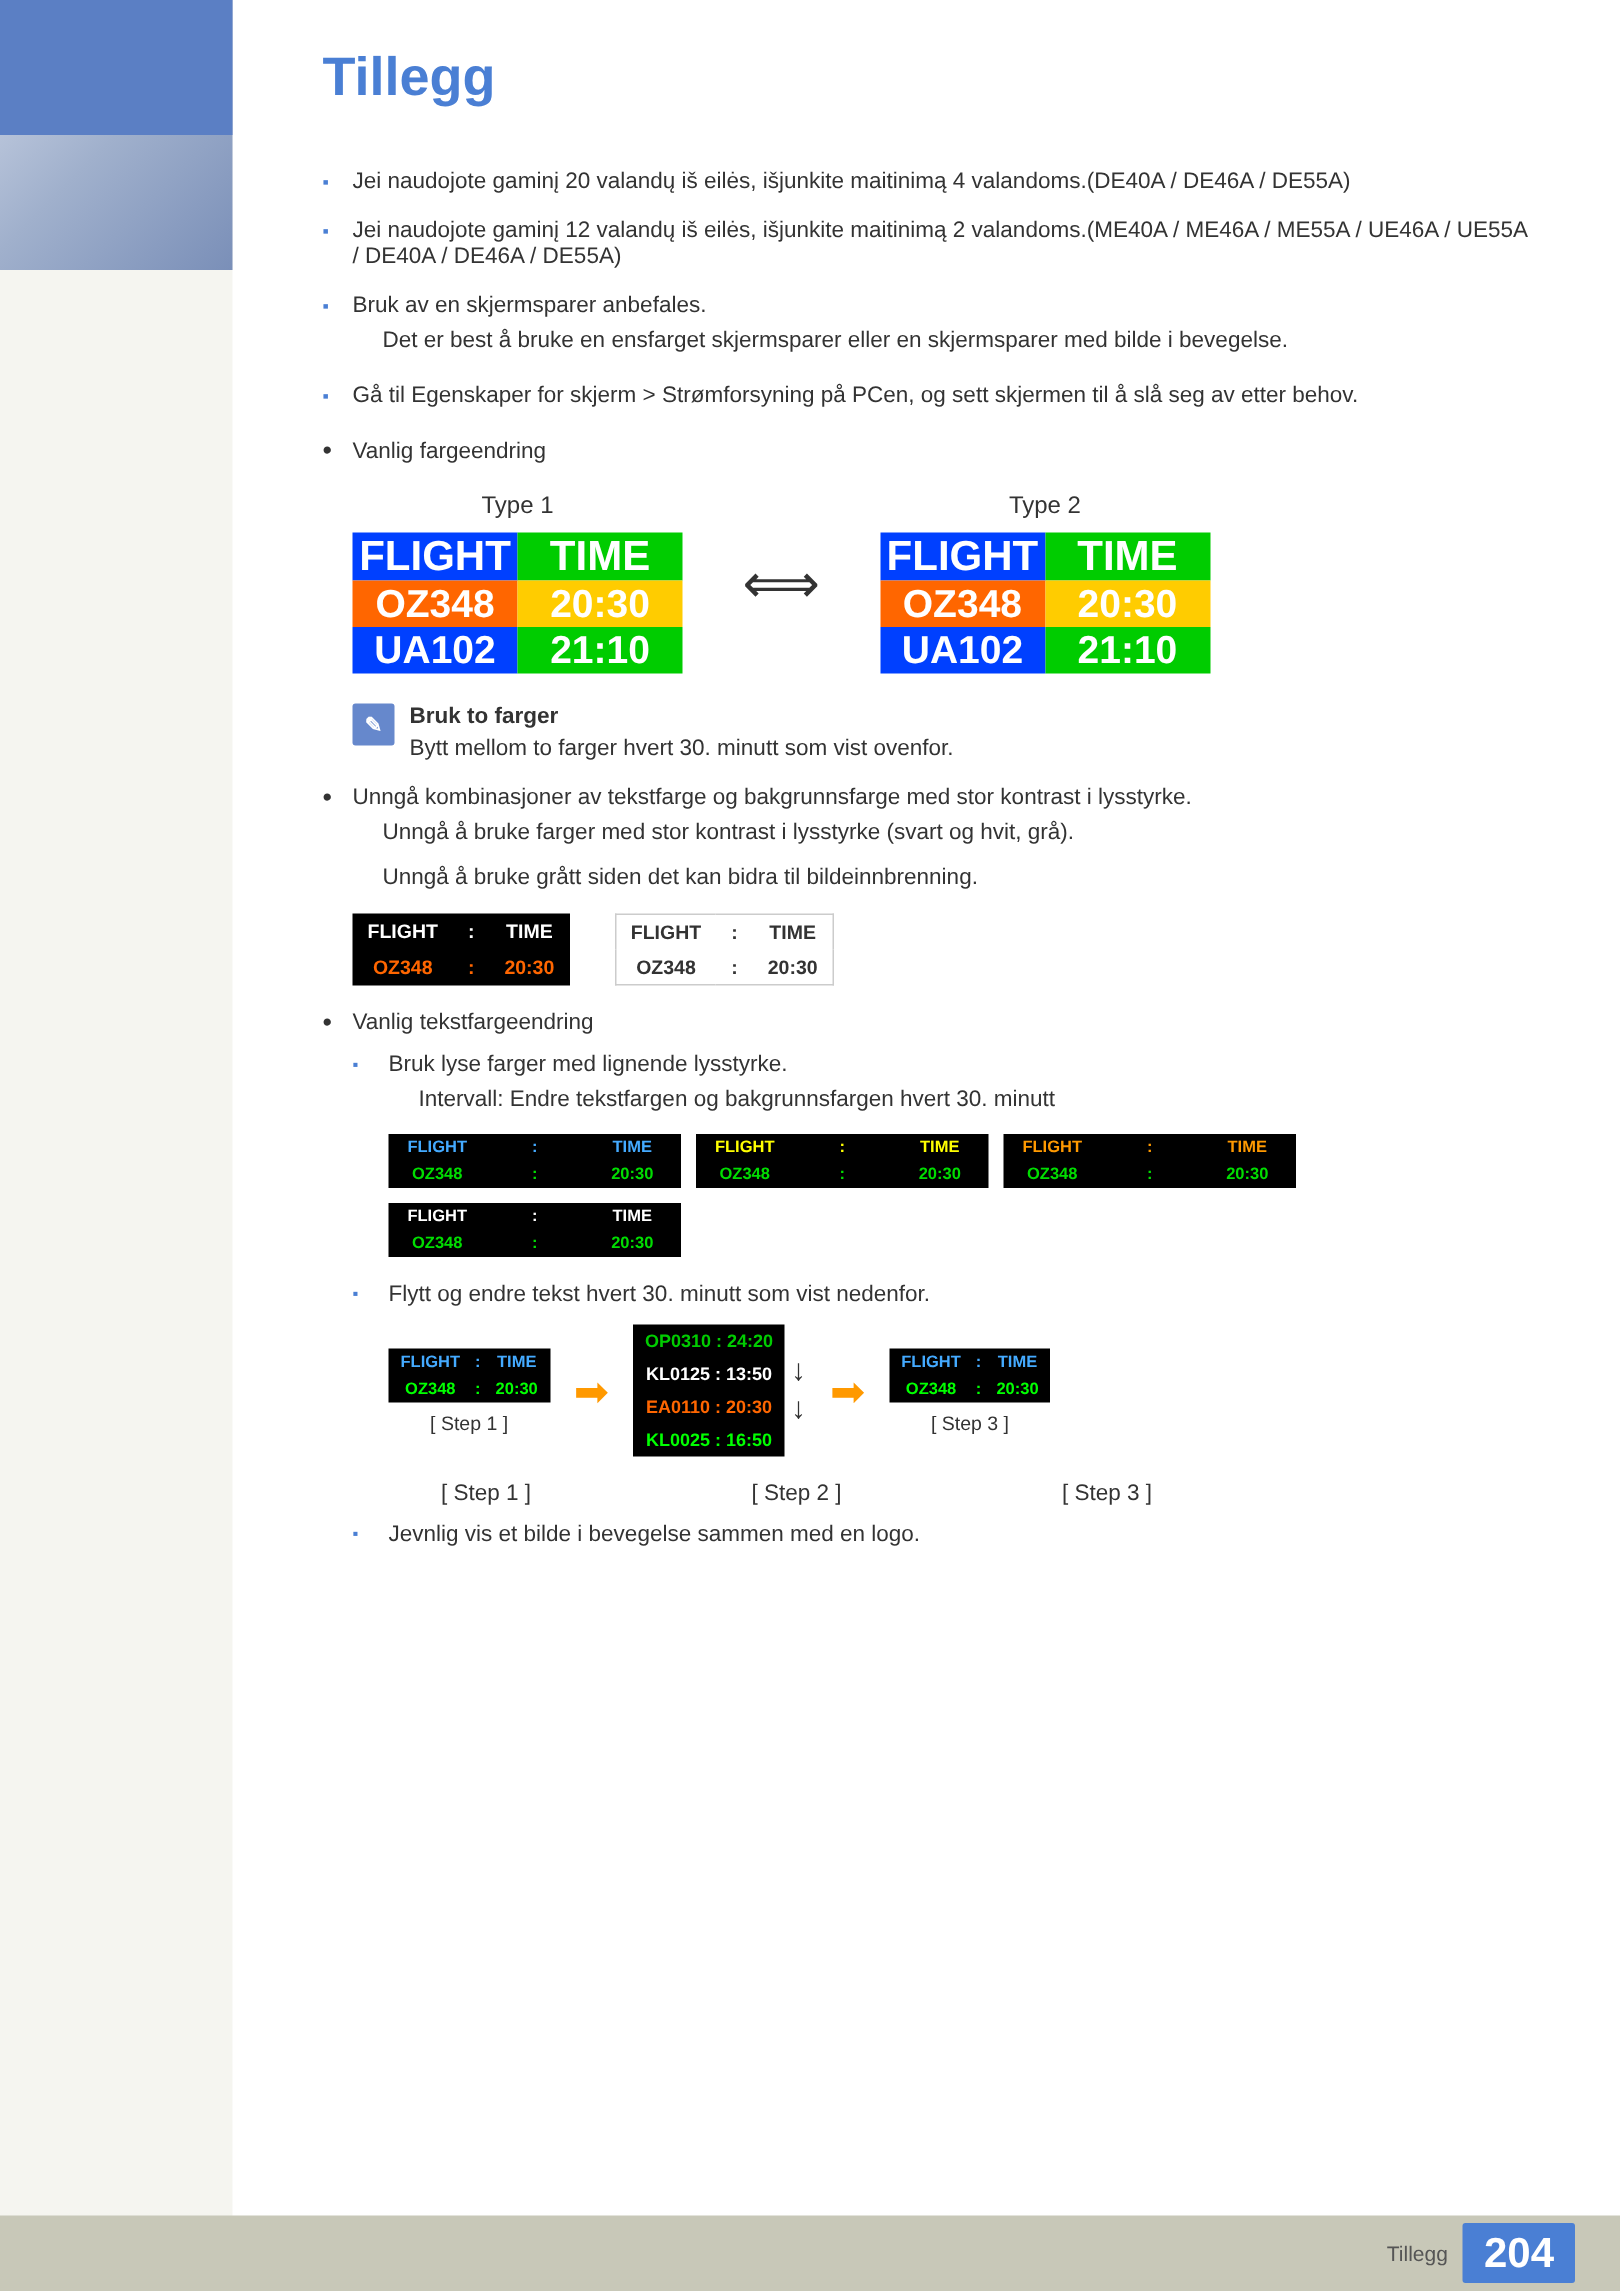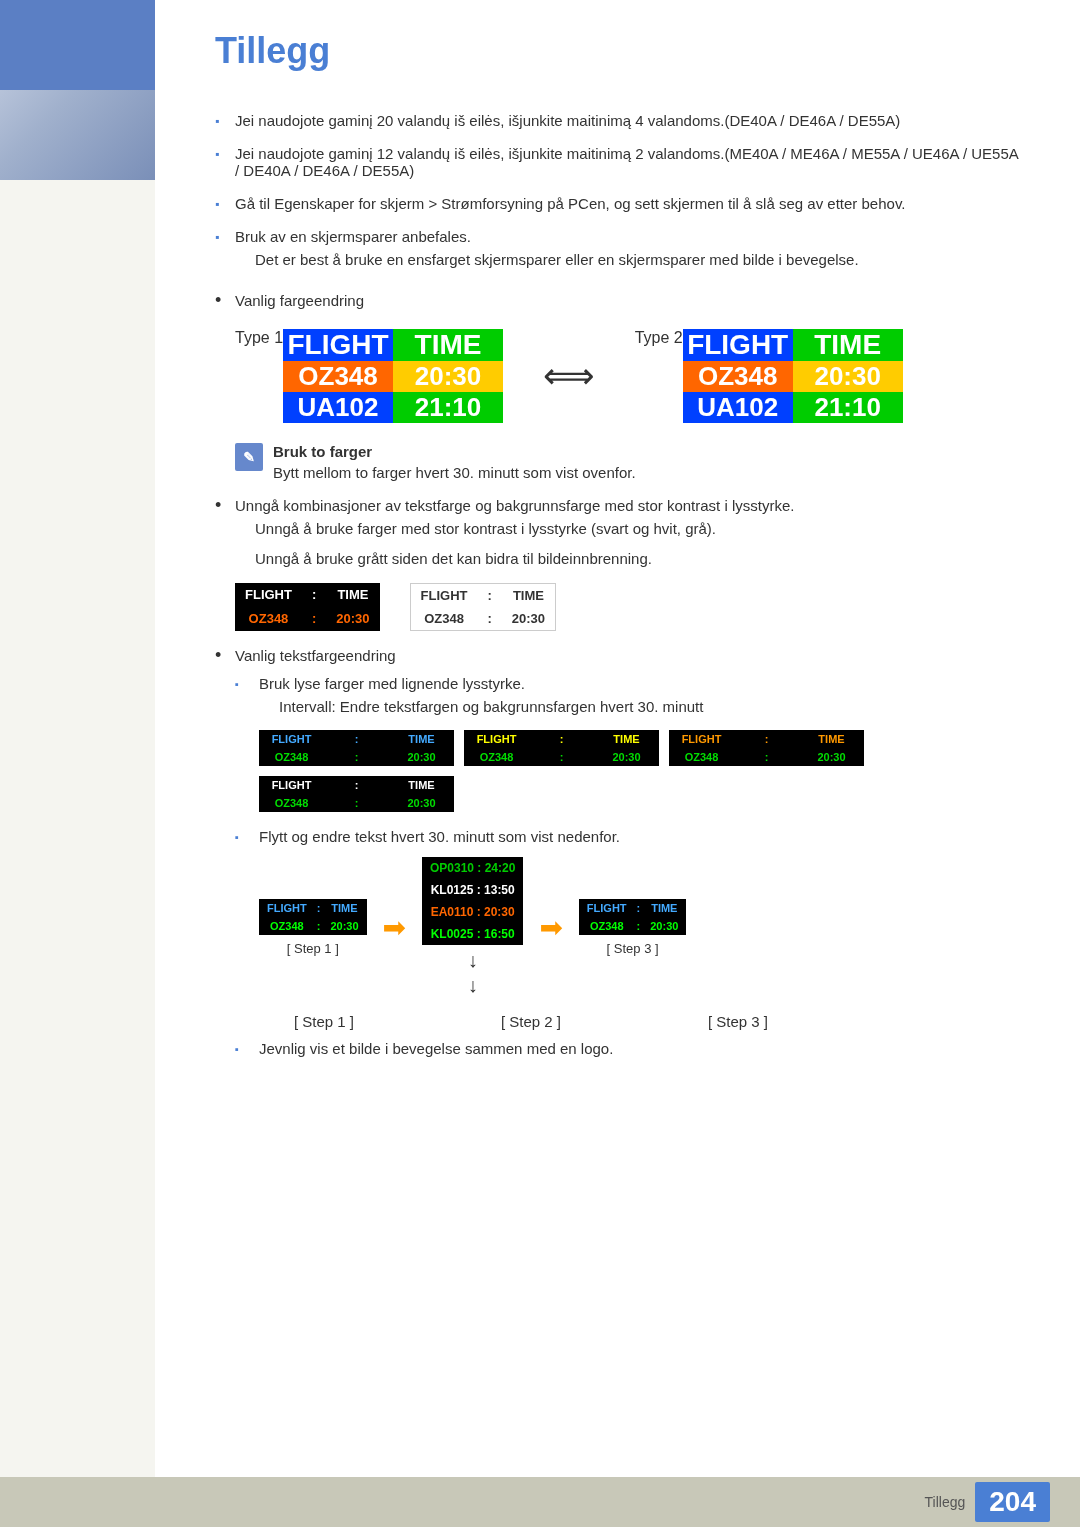--- a/index.html
+++ b/index.html
@@ -100,20 +100,22 @@
 
     
     .type-comparison {
       display: flex;
       align-items: center;
       gap: 40px;
       margin: 20px 0 20px 0;
     }
     .type-block {
       display: flex;
+      flex-direction: column;
+      align-items: center;
     }
     .type-label {
       font-size: 16px;
       font-weight: normal;
       margin-bottom: 8px;
       color: #333;
     }
     .flight-table-big {
       border-collapse: collapse;
     }
@@ -339,25 +341,25 @@
   <h1 class="page-title">Tillegg</h1>
 
   <ul class="bullet-list">
     <li>
       <span>Jei naudojote gaminį 20 valandų iš eilės, išjunkite maitinimą 4 valandoms.(DE40A / DE46A / DE55A)</span>
     </li>
     <li>
       <span>Jei naudojote gaminį 12 valandų iš eilės, išjunkite maitinimą 2 valandoms.(ME40A / ME46A / ME55A / UE46A / UE55A / DE40A / DE46A / DE55A)</span>
     </li>
     <li>
-      <span>Gå til Egenskaper for skjerm &gt; Strømforsyning på PCen, og sett skjermen til å slå seg av etter behov.</span>
+      <span>Bruk av en skjermsparer anbefales.</span>
+      <div class="indent-text">Det er best å bruke en ensfarget skjermsparer eller en skjermsparer med bilde i bevegelse.</div>
     </li>
     <li>
-      <span>Bruk av en skjermsparer anbefales.</span>
-      <div class="indent-text">Det er best å bruke en ensfarget skjermsparer eller en skjermsparer med bilde i bevegelse.</div>
+      <span>Gå til Egenskaper for skjerm &gt; Strømforsyning på PCen, og sett skjermen til å slå seg av etter behov.</span>
     </li>
   </ul>
 
   <ul class="bullet-list">
     <li class="round-bullet">
       <span>Vanlig fargeendring</span>
 
       
       <div class="type-comparison">
 
@@ -545,21 +547,21 @@
                   <td style="color:#0f0; font-size:11px; padding:3px 2px;">:</td>
                   <td style="color:#0f0; font-size:11px; padding:3px 8px;">20:30</td>
                 </tr>
               </tbody>
                 </table>
               <div class="step-label">[ Step 1 ]</div>
             </div>
 
             <div class="step-arrow">➡</div>
 
-            <div class="step-box" style="flex-direction:column; gap:4px;">
+            <div class="step-box" style="flex-direction:row; gap:4px;">
               <div>
                 <table class="step2-table">
                   <tbody>
                       <tr class="step2-row2">
                     <td>OP0310 :  24:20</td>
                   </tr>
                   <tr>
                     <td style="color:#fff;">KL0125 :  13:50</td>
                   </tr>
                   <tr class="step2-row3">

